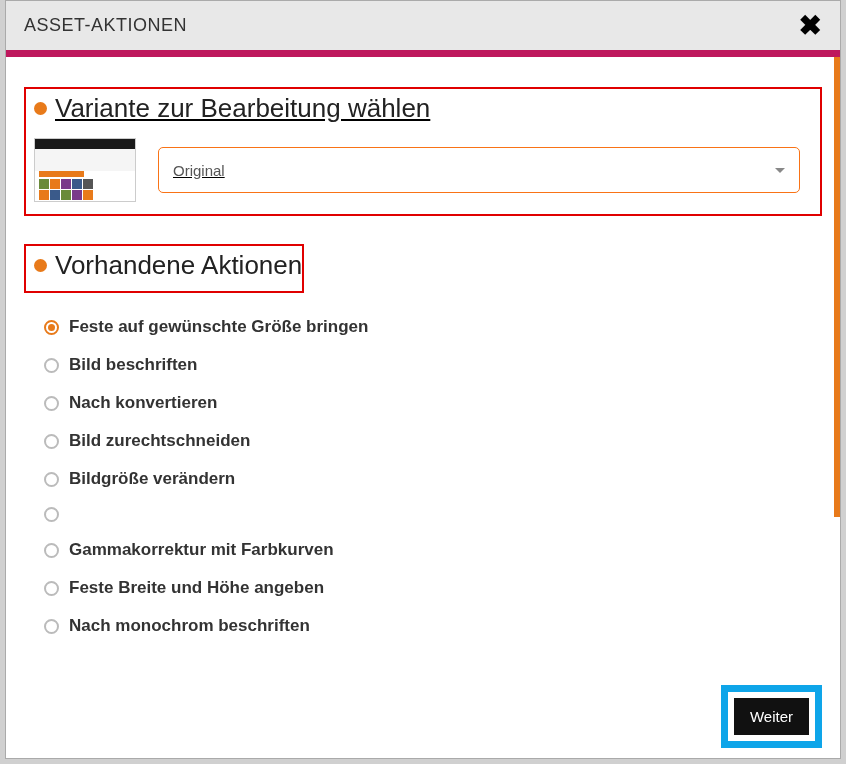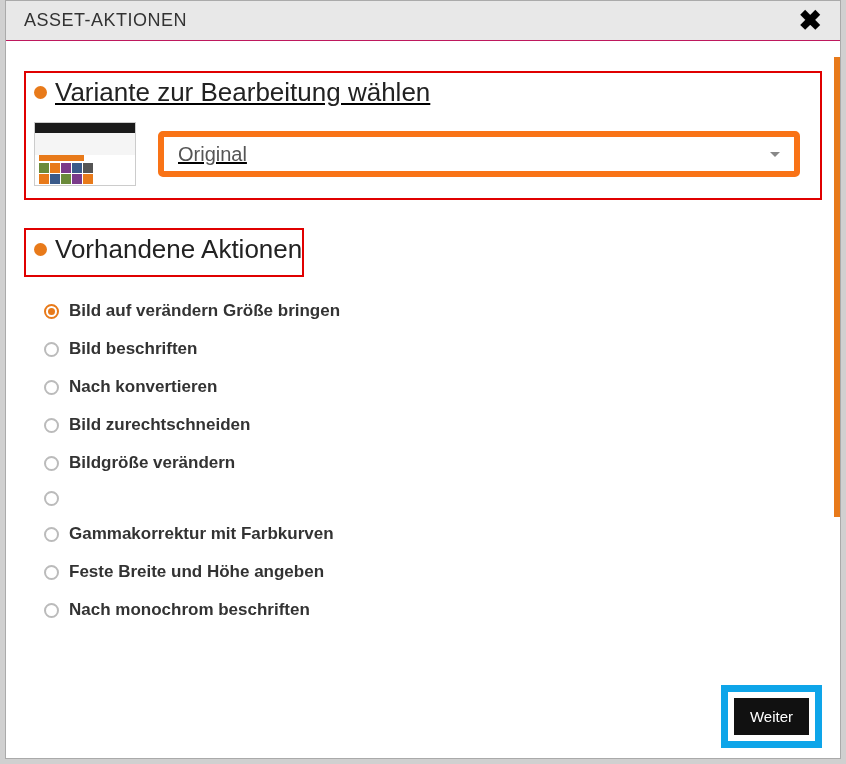--- a/index.html
+++ b/index.html
@@ -20,23 +20,23 @@
       top: 0;
       left: 5px;
       right: 5px;
       bottom: 5px;
       background: #fff;
       border: 1px solid #aaa;
       display: flex;
       flex-direction: column;
     }
     .modal-header {
-      height: 40px;
+      height: 56px;
       background: #e8e8e8;
-      border-bottom: 1px solid #be185d;
+      border-bottom: 7px solid #be185d;
       display: flex;
       align-items: center;
       justify-content: space-between;
       padding: 0 18px;
     }
     .modal-title {
       font-size: 18px;
       color: #333;
       letter-spacing: 0.5px;
     }
@@ -125,25 +125,25 @@
     .thumb-cell { background: #888; }
     .tc1{background:#6a8a3a}.tc2{background:#e87a1a}.tc3{background:#7a3a8a}
     .tc4{background:#3a5a8a}.tc5{background:#555}
     .select-wrap {
       flex: 1;
       position: relative;
     }
     .select-box {
       width: 100%;
       height: 46px;
-      border: 6px solid #f97316;
+      border: 1px solid #f97316;
       border-radius: 5px;
       background: #fff;
       padding: 0 14px;
-      font-size: 20px;
+      font-size: 15px;
       color: #555;
       display: flex;
       align-items: center;
       justify-content: space-between;
       cursor: pointer;
     }
     .select-caret {
       width: 0; height: 0;
       border-left: 5px solid transparent;
       border-right: 5px solid transparent;
@@ -258,21 +258,21 @@
     <div class="section-box-2">
       <div class="section-heading">
         <span class="bullet"></span>
         <span>Vorhandene Aktionen</span>
       </div>
     </div>
 
     <div class="radio-list">
       <div class="radio-item">
         <span class="radio-circle selected"></span>
-        <span class="radio-label">Bild auf verändern Größe bringen</span>
+        <span class="radio-label">Feste auf gewünschte Größe bringen</span>
       </div>
       <div class="radio-item">
         <span class="radio-circle"></span>
         <span class="radio-label">Bild beschriften</span>
       </div>
       <div class="radio-item">
         <span class="radio-circle"></span>
         <span class="radio-label">Nach konvertieren</span>
       </div>
       <div class="radio-item">

